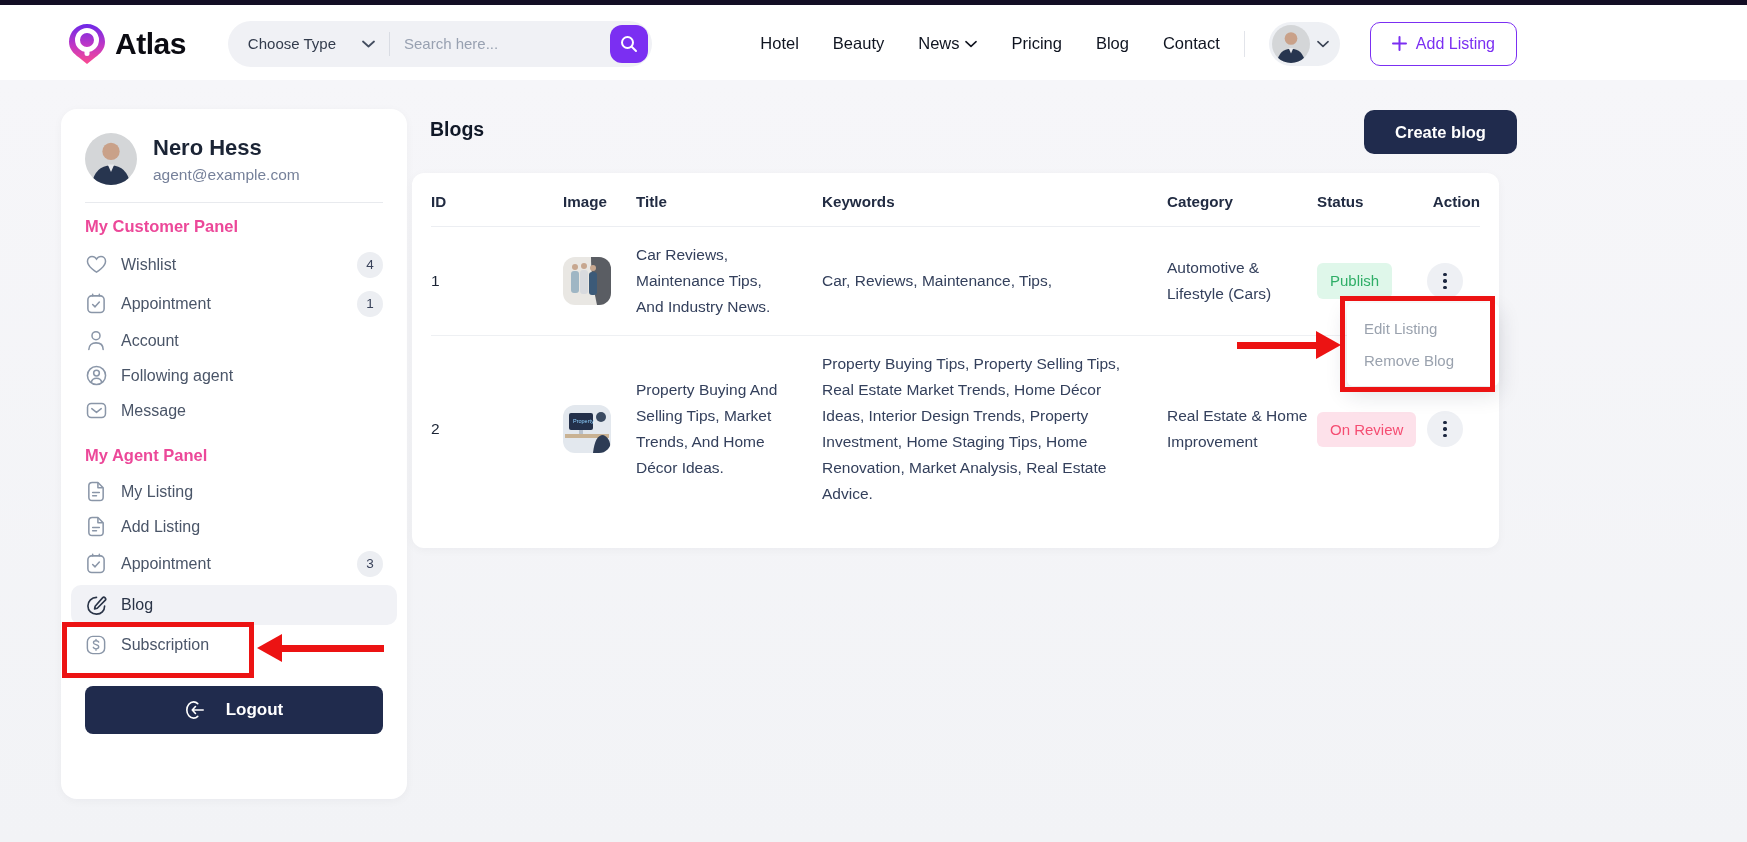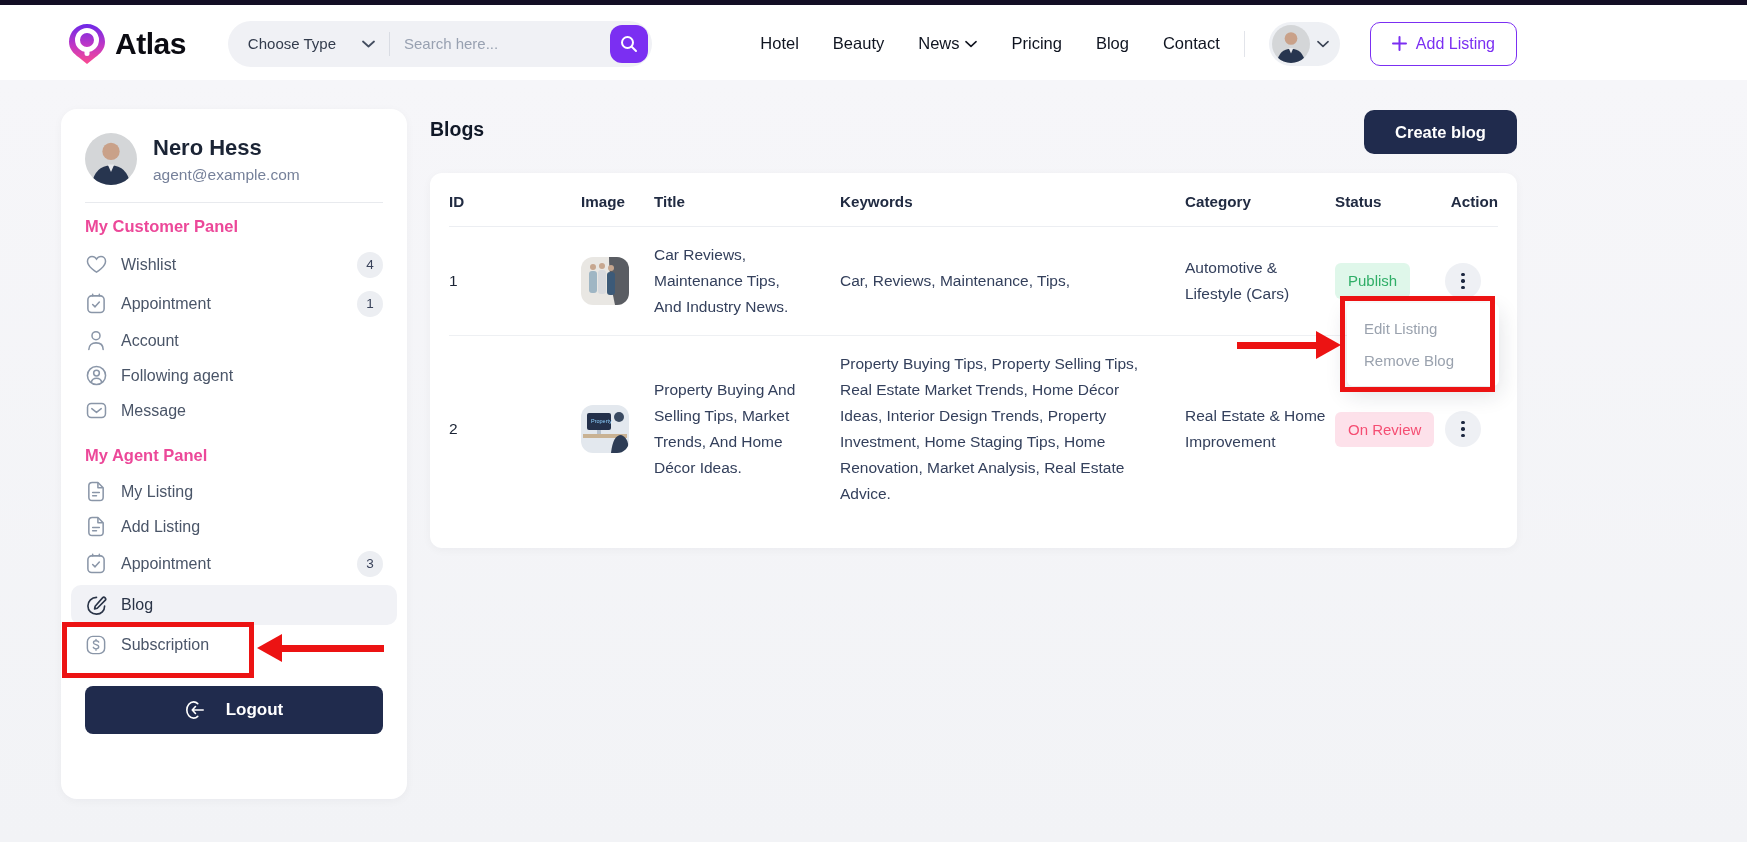--- a/index.html
+++ b/index.html
@@ -39,21 +39,21 @@
   .section-title{font-size:16.5px;font-weight:700;color:#ec4899;margin:10px 0 9px;}
   .side-item{display:flex;align-items:center;gap:14px;padding:6.5px 0;color:#4a5568;font-size:16px;cursor:pointer;}
   .side-item .ic{width:22px;height:22px;color:#8a96a8;flex:0 0 auto;display:flex;align-items:center;justify-content:center;}
   .side-badge{margin-left:auto;width:26px;height:26px;border-radius:50%;background:#eceef2;color:#39425a;font-size:13.5px;display:flex;align-items:center;justify-content:center;}
   .side-item.active{background:#f1f2f6;border-radius:10px;margin:2px -14px;padding:9px 14px;color:#2a3447;}
   .side-item.active .ic{color:#2a3447;}
   .logout-btn{margin-top:24px;width:100%;height:48px;border:none;border-radius:8px;background:var(--dark-navy,#202b4d);color:#fff;font-size:17px;font-weight:600;display:flex;align-items:center;justify-content:center;gap:21px;cursor:pointer;font-family:inherit;}
   
   .main-heading{position:absolute;left:430px;top:118px;font-size:19.5px;font-weight:700;color:#101827;}
   .create-blog-btn{position:absolute;left:1364px;top:110px;width:153px;height:44px;border:none;border-radius:10px;background:var(--dark-navy,#202b4d);color:#fff;font-size:16.5px;font-weight:600;cursor:pointer;font-family:inherit;}
-  .main-card{position:absolute;left:430px;top:173px;width:1087px;height:375px;background:#fff;border-radius:12px;box-shadow:0 2px 10px rgba(20,30,60,.04);padding:4px 19px 0;}
+  .main-card{position:absolute;left:412px;top:173px;width:1087px;height:375px;background:#fff;border-radius:12px;box-shadow:0 2px 10px rgba(20,30,60,.04);padding:4px 19px 0;}
   .tbl-row{display:grid;grid-template-columns:132px 73px 186px 345px 150px 110px 53px;align-items:center;}
   .tbl-head{height:50px;border-bottom:1px solid #eceef2;}
   .tbl-head .th{font-size:15.2px;font-weight:700;color:#212b42;}
   .th-action{text-align:right;}
   .tbl-body-row{padding:15px 0;border-bottom:1px solid #eef0f3;}
   .tbl-body-row:last-child{border-bottom:none;}
   .cell{font-size:15.5px;color:#34405c;line-height:1.68;}
   .cell-id{color:#1b2435;}
   .cell-title,.cell-keywords{padding-right:32px;}
   .thumb{width:48px;height:48px;border-radius:12px;overflow:hidden;display:block;}

